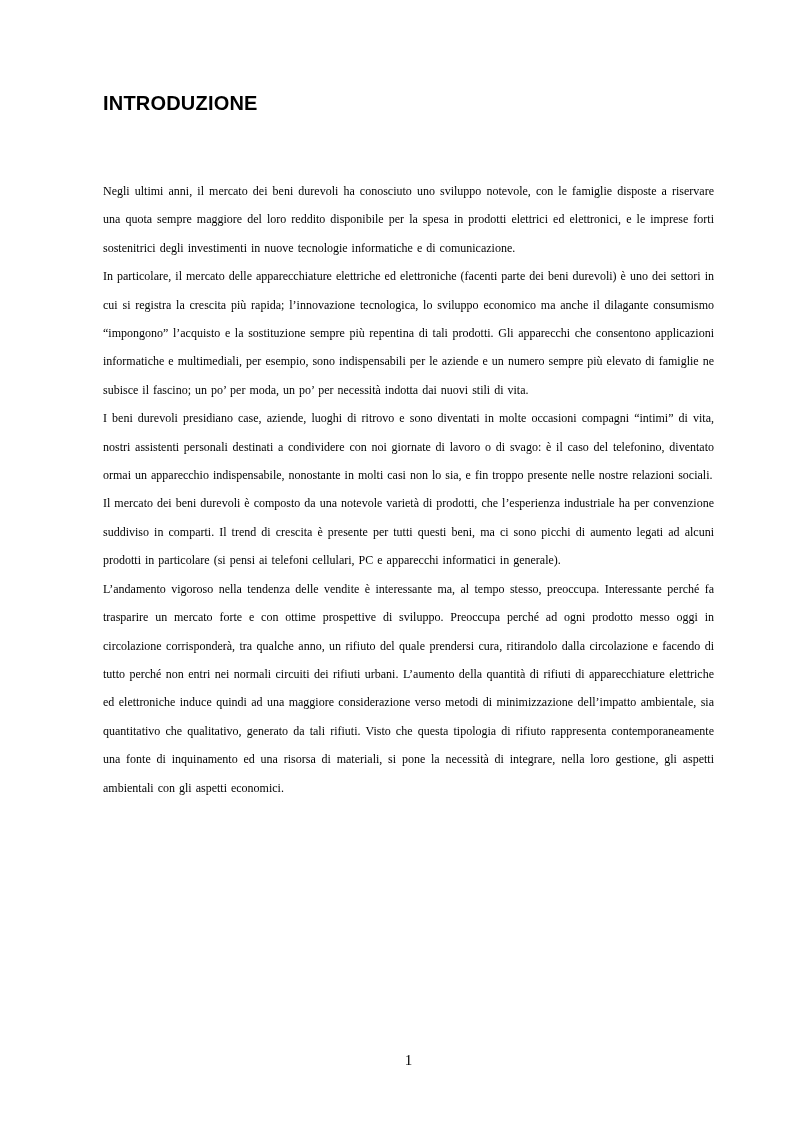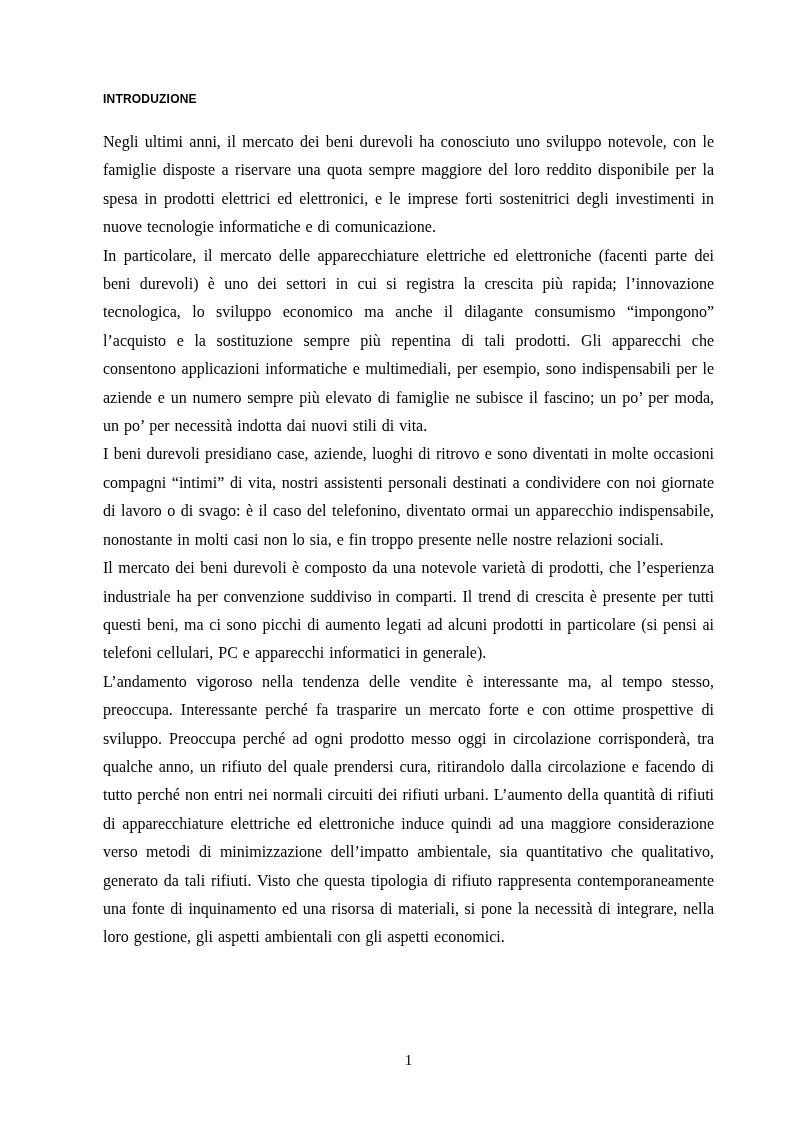--- a/index.html
+++ b/index.html
@@ -17,28 +17,28 @@
     color: #000000;
   }
   .content {
     position: absolute;
     left: 103px;
     top: 92px;
     width: 611px;
   }
   .heading {
     font-family: "Liberation Sans", sans-serif;
-    font-size: 12px;
+    font-size: 20px;
     font-weight: 700;
     letter-spacing: 0.2px;
-    margin: 0 0 22px 0;
+    margin: 0 0 62px 0;
     color: #000000;
   }
   .para {
-    font-size: 16px;
+    font-size: 12px;
     line-height: 28.4px;
     text-align: justify;
     margin: 0;
     word-spacing: 1px;
   }
   .page-number {
     position: absolute;
     left: 103px;
     top: 1050px;
     width: 611px;

